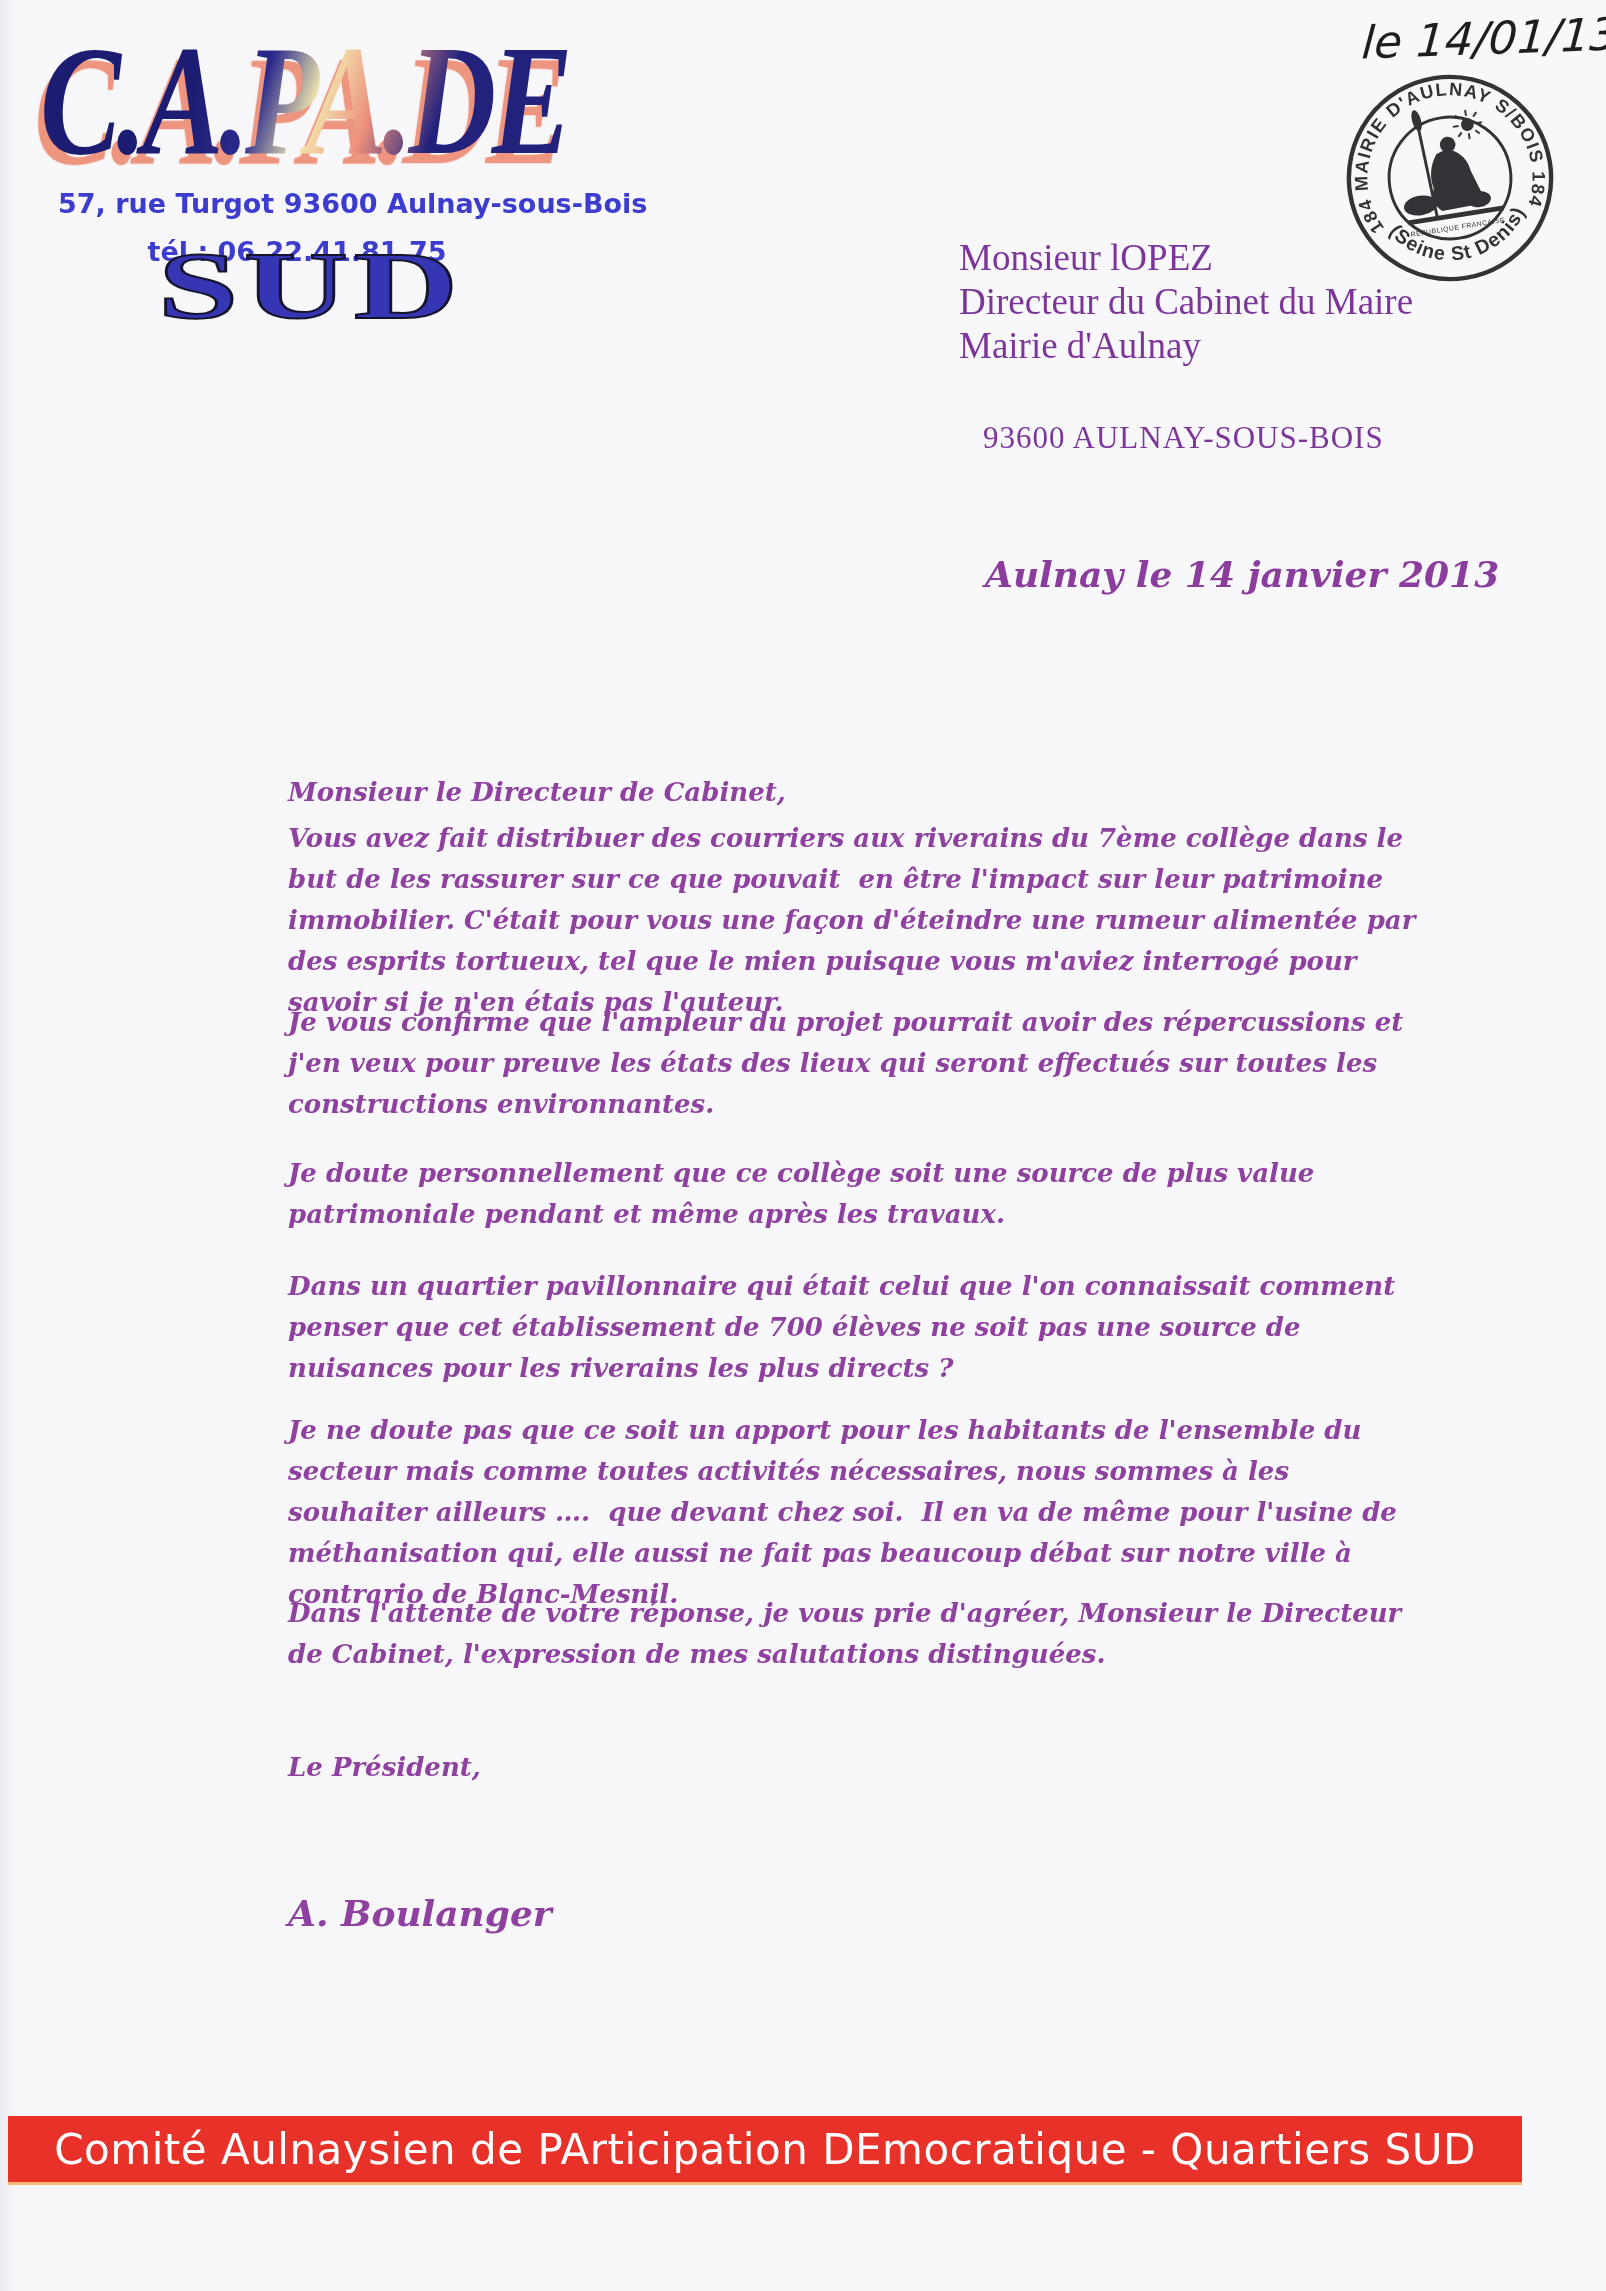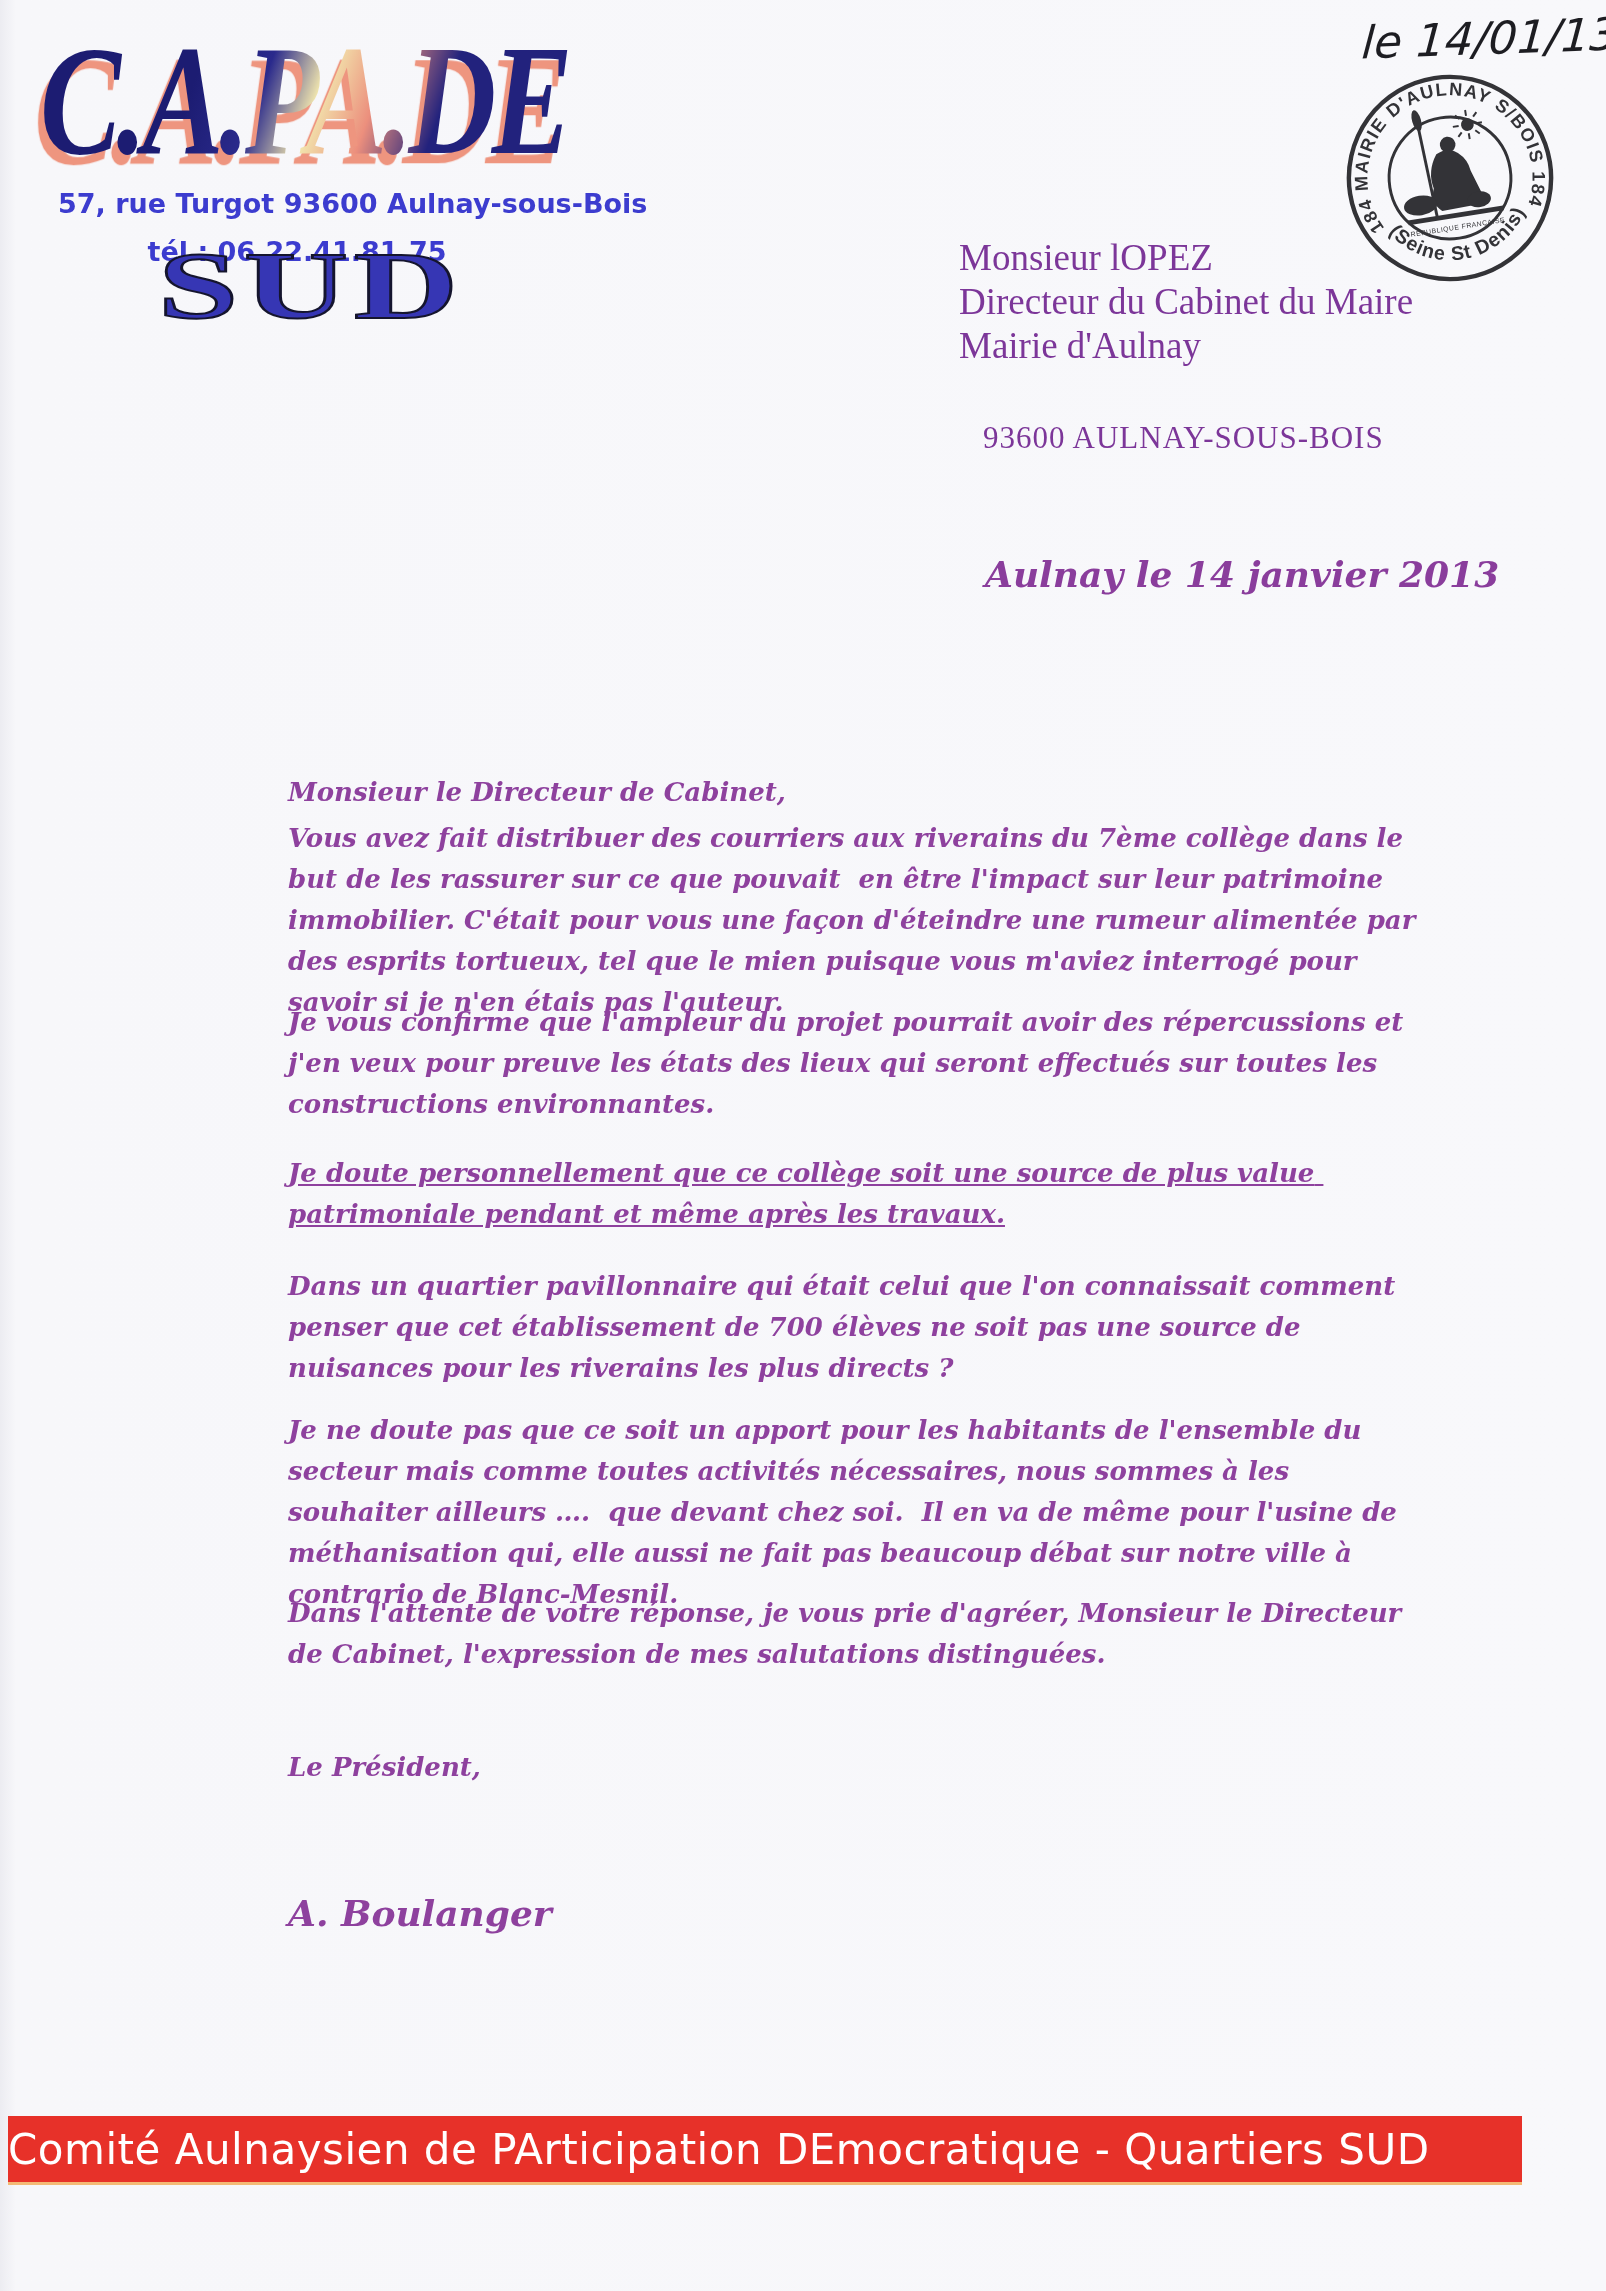--- a/index.html
+++ b/index.html
@@ -88,33 +88,33 @@
     color:#8e419e;
   }
   .body-par{
     position:absolute;left:288px;width:1140px;
     font-size:26px;line-height:41px;
     white-space:pre-wrap;
   }
   .salutation{top:772px;}
   .par-0{top:818px;}
   .par-1{top:1002px;}
-  .par-2{top:1153px;text-decoration:underline;}
+  .par-2{top:1153px;}
   .par-3{top:1266px;}
   .par-4{top:1410px;}
   .par-5{top:1593px;}
   .closing{top:1747px;}
   .signature{top:1893px;font-size:36px;}
 
   
   .footer-banner{
     position:absolute;left:8px;top:2116px;width:1514px;height:66px;
     background:#e73129;
     box-shadow:0 3px 0 0 rgba(243,166,74,0.75);
-    display:flex;align-items:center;
+    display:flex;align-items:center;justify-content:center;
   }
   .footer-banner-text{
     font-family:"DejaVu Sans", sans-serif;
     font-size:42px;color:#ffffff;letter-spacing:0.5px;white-space:nowrap;
   }
 </style>
 </head>
 <body>
 
 <div id="page">

